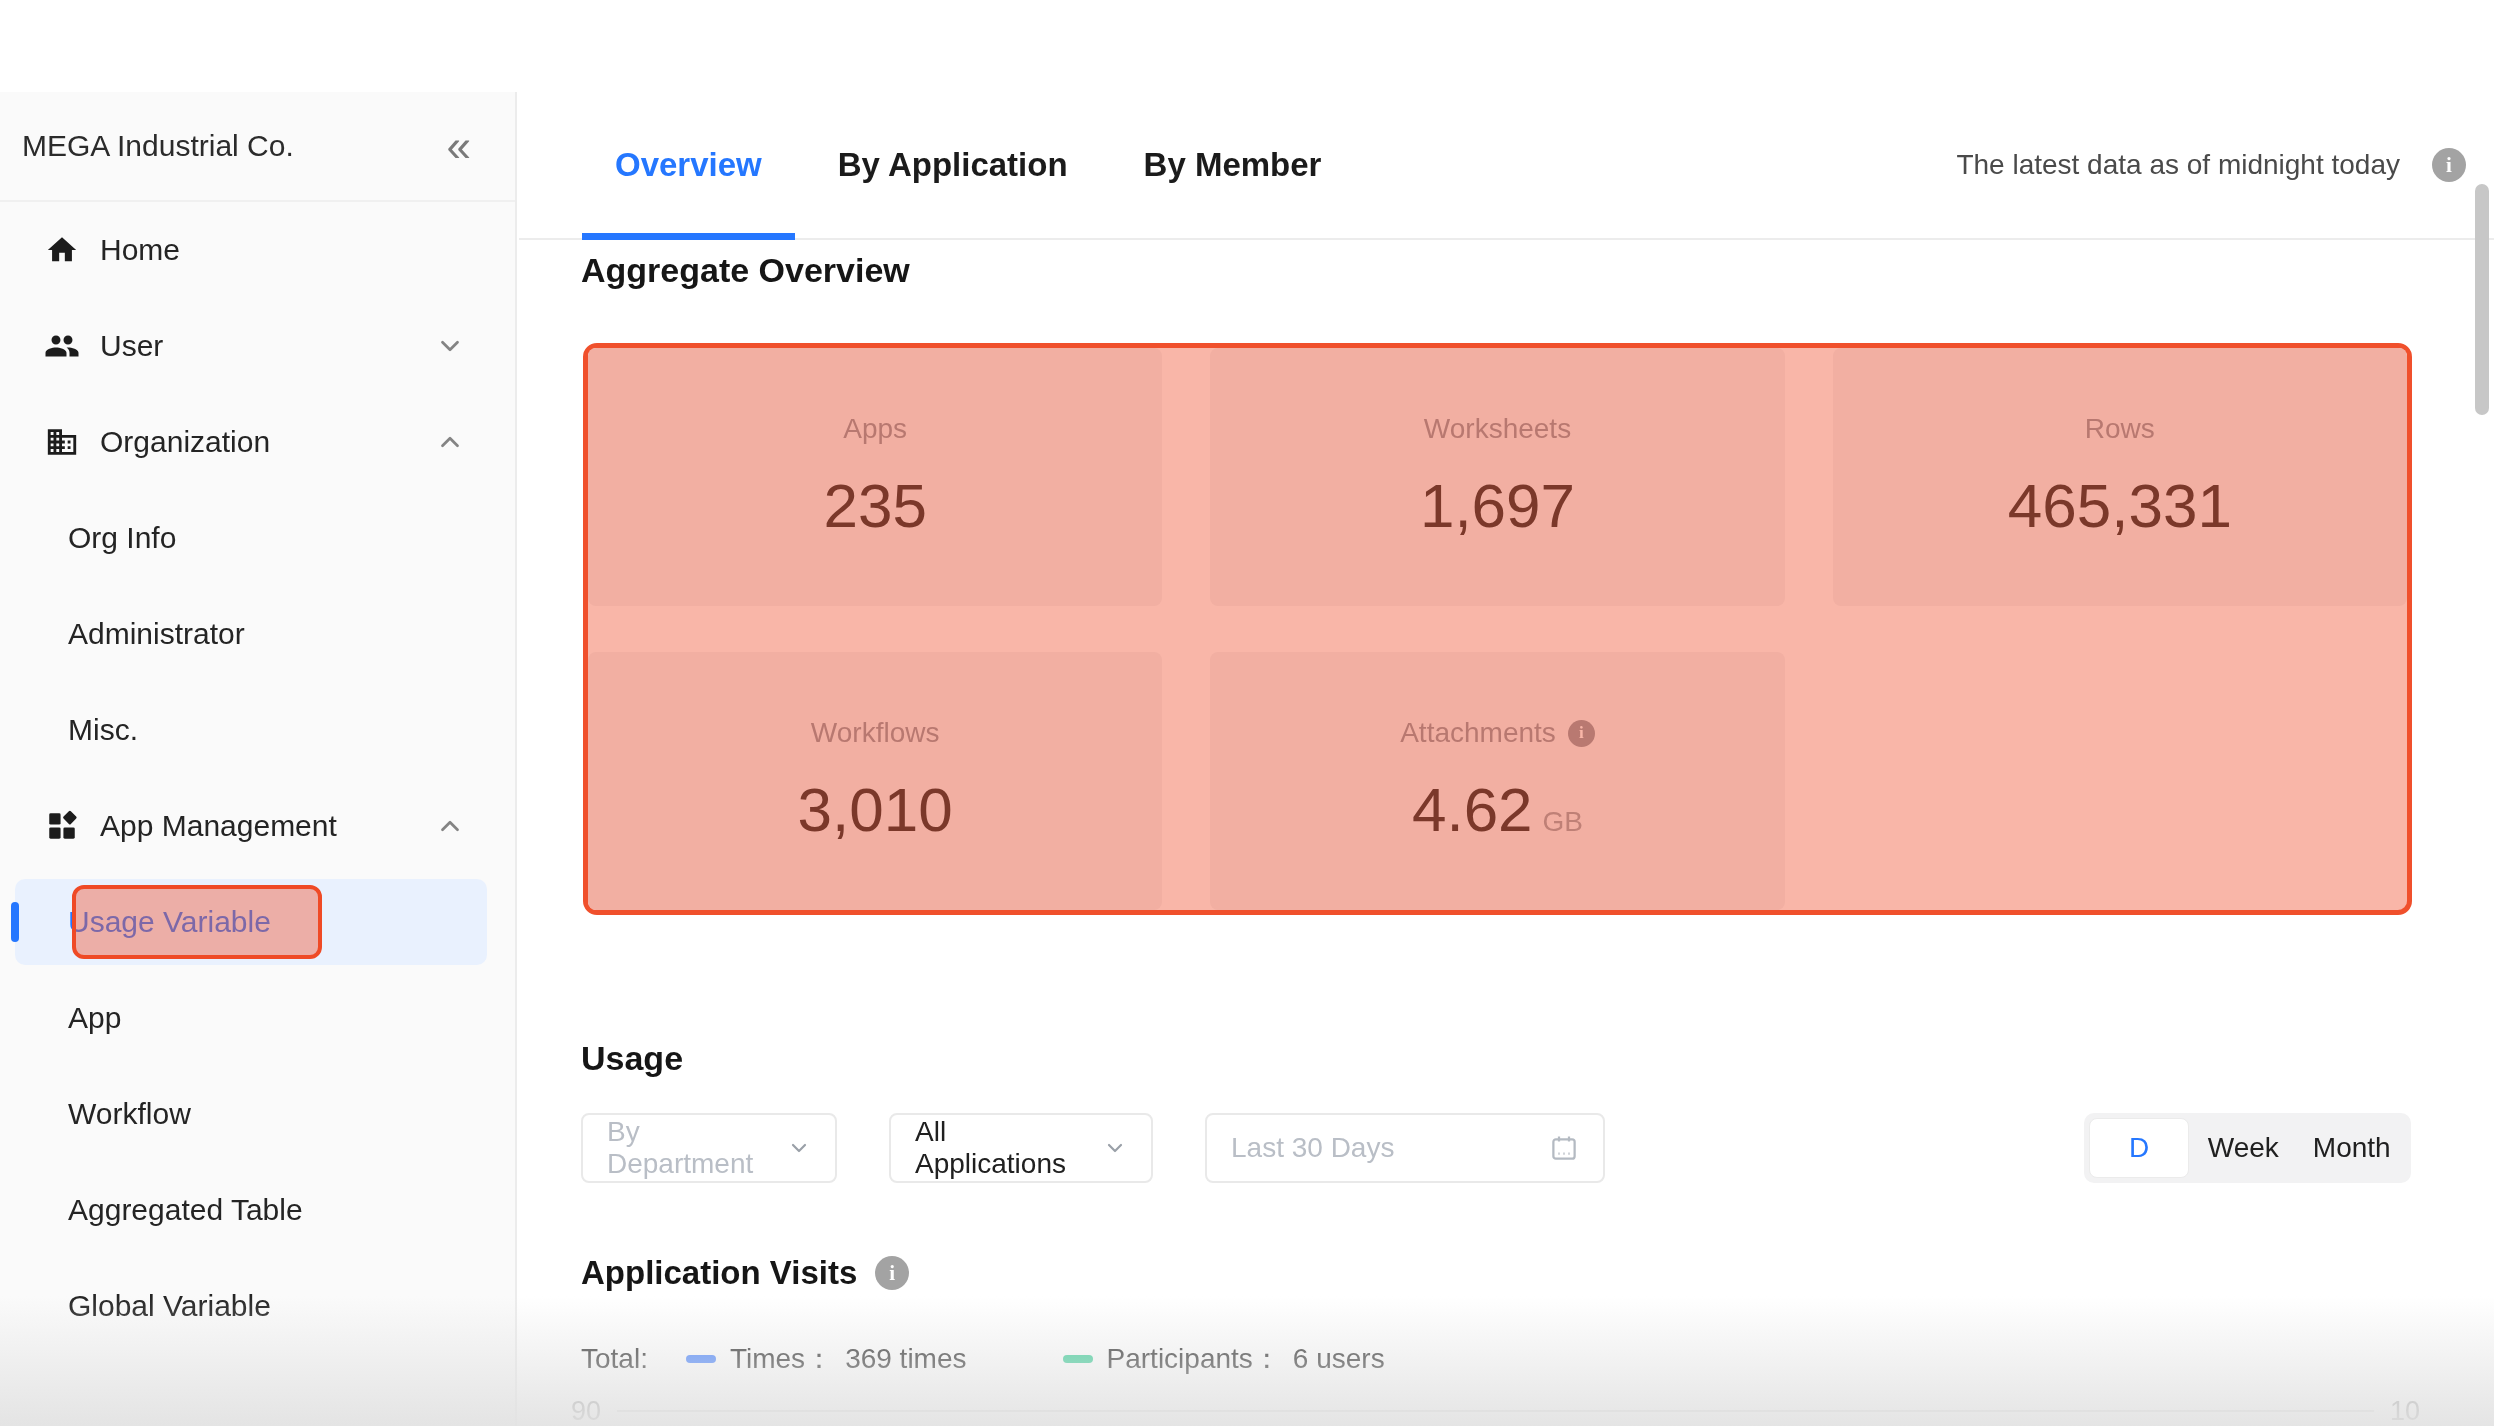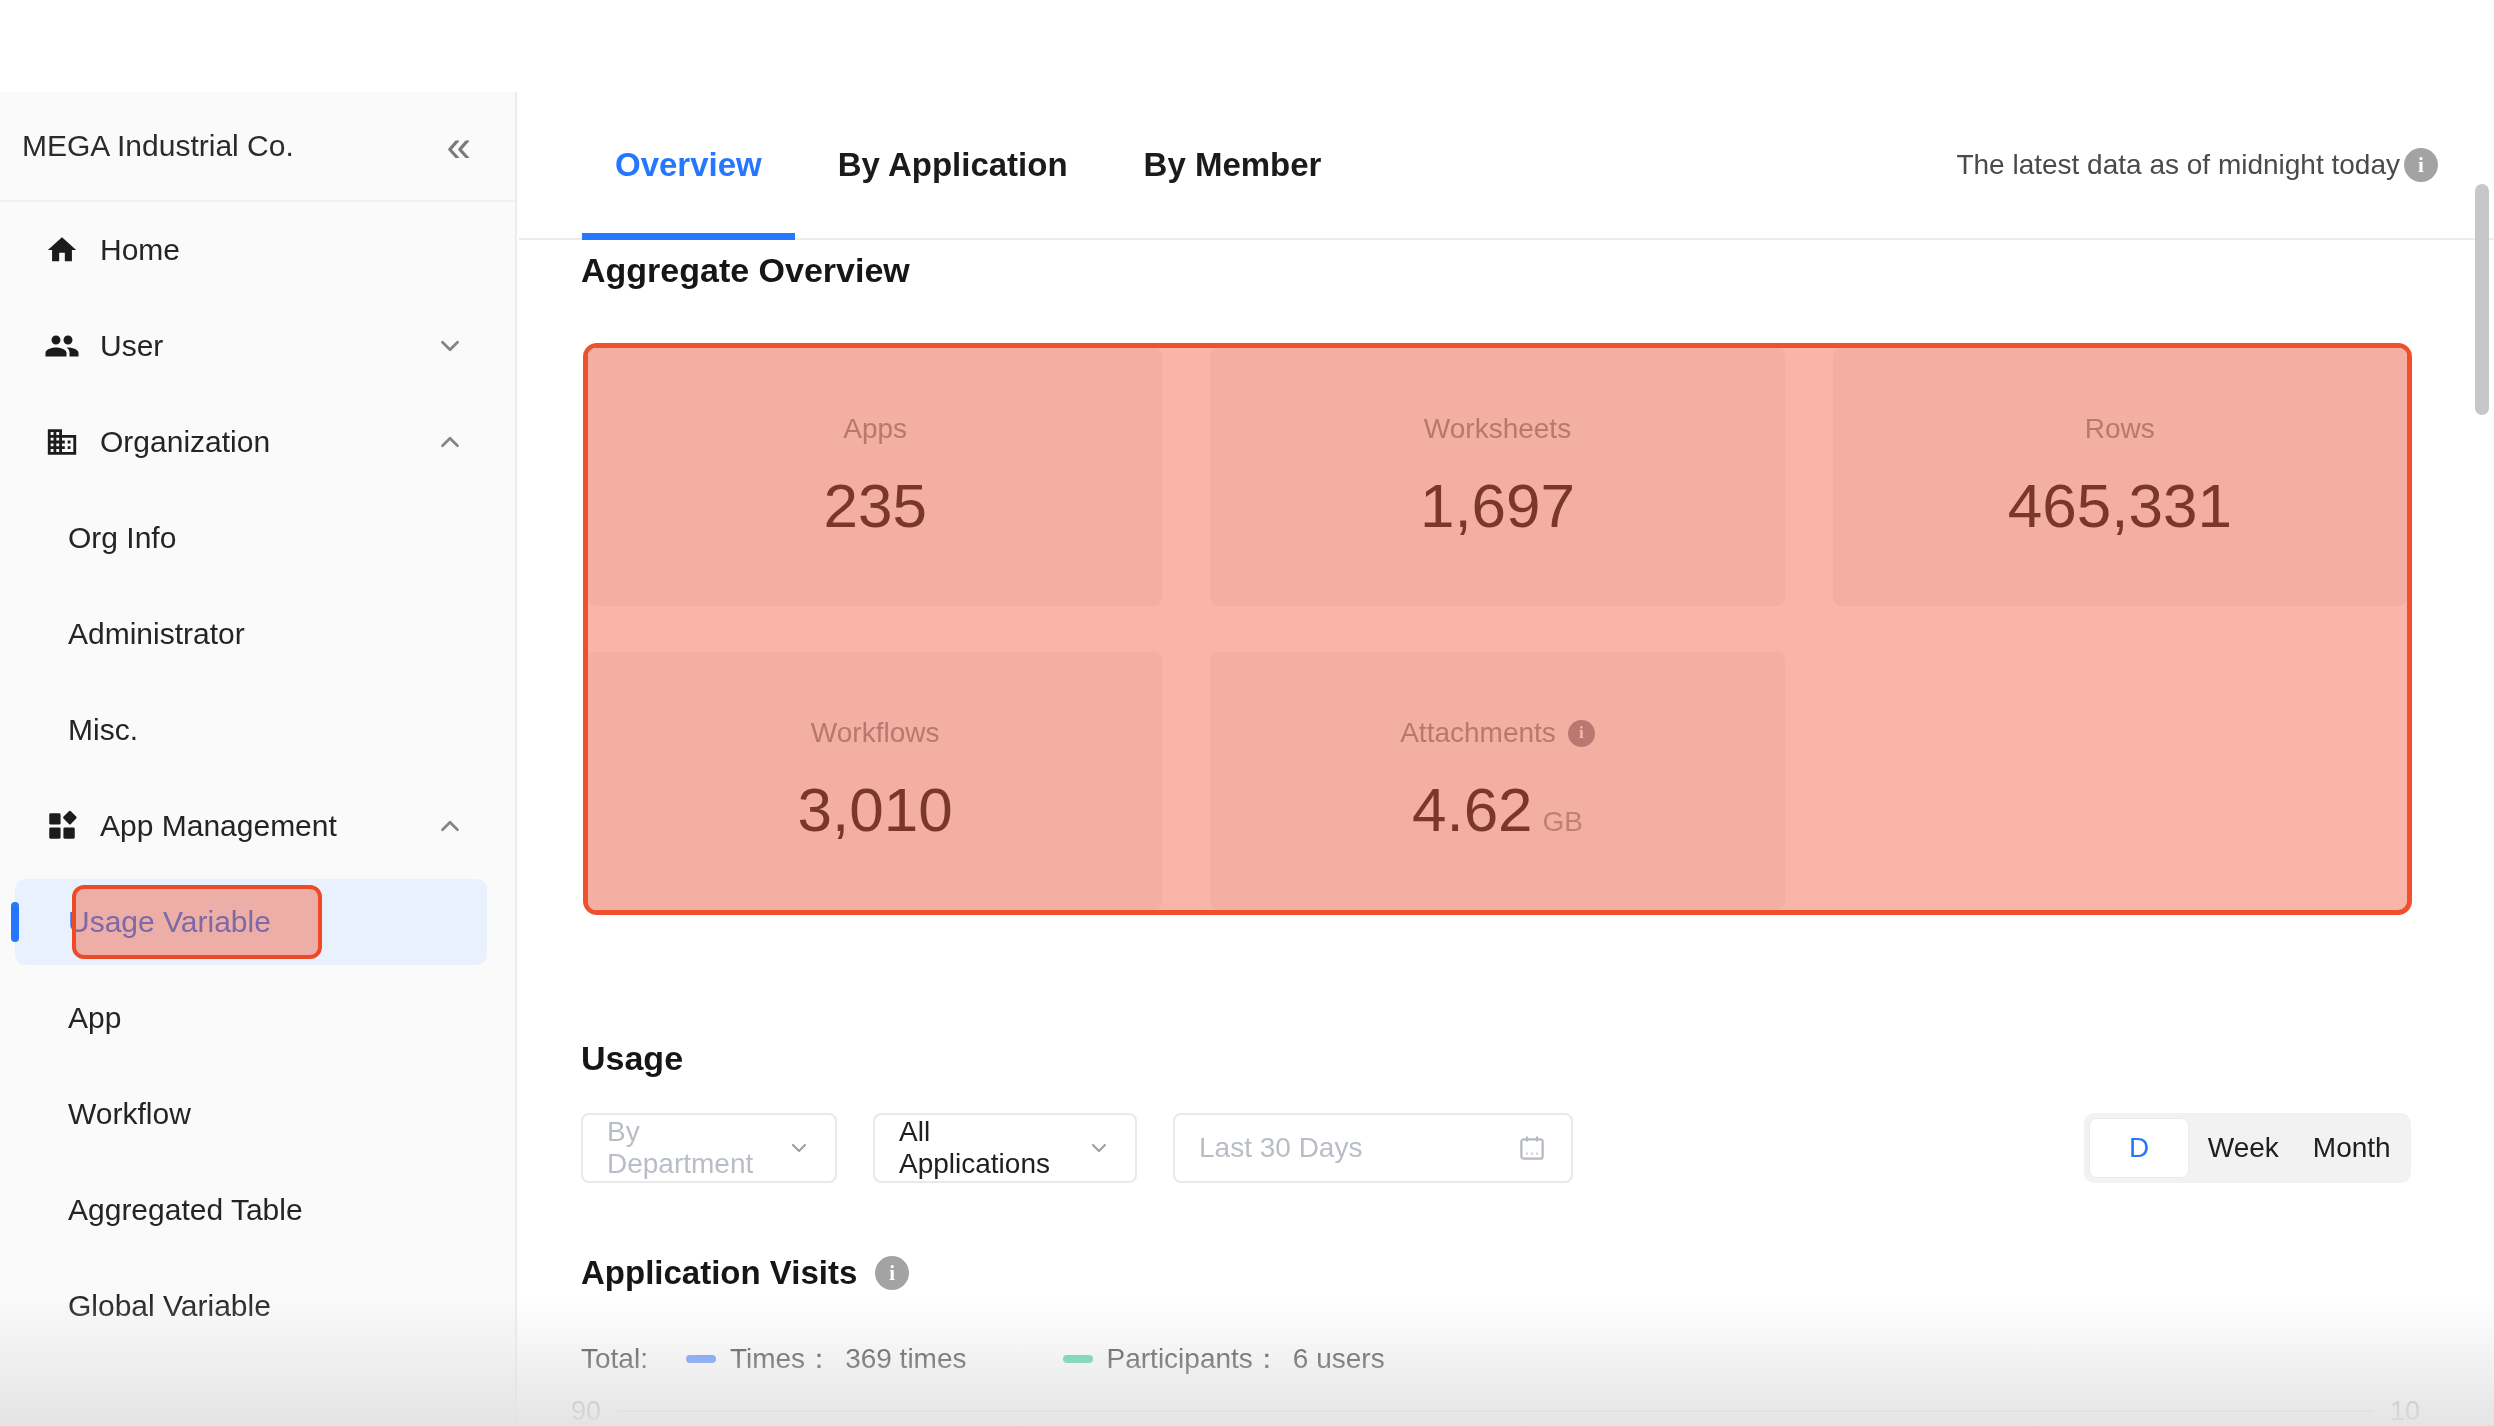--- a/index.html
+++ b/index.html
@@ -33,41 +33,41 @@
   .side-annotation { position:absolute; left:72px; top:11px; width:250px; height:74px;
     border:4px solid #ef4a26; border-radius:12px; background:rgba(241,86,54,0.43); pointer-events:none; }
   
   .main { position:absolute; left:519px; top:92px; width:1975px; height:1334px; background:#fff; }
   .tabbar { position:absolute; left:0; top:0; width:100%; height:148px; border-bottom:2px solid #ececec;
     display:flex; align-items:center; padding-left:96px; }
   .tab { position:relative; height:100%; display:flex; align-items:center; font-size:33px; font-weight:700;
     color:#1b1b1b; margin-right:76px; cursor:pointer; }
   .tab.active { color:#2577ff; }
   .tab.active::after { content:""; position:absolute; left:-33px; right:-33px; bottom:-2px; height:7px; background:#2577ff; }
-  .latest { margin-left:auto; display:flex; align-items:center; gap:4px; padding-right:56px; }
+  .latest { margin-left:auto; display:flex; align-items:center; gap:32px; padding-right:28px; }
   .latest-text { font-size:28px; color:#4a4a4a; }
   .info-icon { width:34px; height:34px; border-radius:50%; background:#a3a3a3; color:#fff;
     display:flex; align-items:center; justify-content:center; font-size:21px; font-weight:700;
     font-family:"Liberation Serif", serif; flex:0 0 auto; }
   .info-icon.small { width:27px; height:27px; font-size:17px; background:#8f949e; }
   .section-heading { position:absolute; left:62px; font-size:34px; font-weight:700; color:#161616; line-height:40px; }
   
   .overlay-box { position:absolute; left:64px; top:251px; width:1829px; height:572px;
     border:5px solid #f0502c; border-radius:14px; }
   .overlay-box::after { content:""; position:absolute; inset:0; background:rgba(241,86,54,0.43);
     border-radius:8px; pointer-events:none; }
   .cards { position:absolute; inset:0; display:grid; grid-template-columns:1fr 1fr 1fr;
     grid-template-rows:1fr 1fr; column-gap:48px; row-gap:46px; }
   .stat-card { background:#f2f3f5; border-radius:8px; display:flex; flex-direction:column;
     align-items:center; justify-content:center; }
   .stat-label { font-size:28px; color:#8e939d; display:flex; align-items:center; gap:12px; }
   .stat-value { margin-top:25px; font-size:62px; color:#222; display:flex; align-items:baseline; }
   .stat-unit { font-size:28px; color:#9aa0a8; margin-left:10px; }
   
-  .filters { position:absolute; left:62px; top:1021px; display:flex; gap:36px; }
+  .filters { position:absolute; left:62px; top:1021px; display:flex; gap:52px; }
   .control { height:70px; border:2px solid #e9e9e9; border-radius:8px; background:#fff;
     display:flex; align-items:center; justify-content:space-between; padding:0 24px; font-size:28px; }
   .control .placeholder { color:#b9bec6; }
   .control .value { color:#202020; }
   .ctl-dept { width:256px; }
   .ctl-app  { width:264px; }
   .ctl-date { width:400px; }
   .segmented { position:absolute; left:1565px; top:1021px; width:327px; height:70px;
     background:#f2f2f3; border-radius:10px; display:flex; align-items:center; padding:5px; }
   .seg { flex:1; height:100%; display:flex; align-items:center; justify-content:center;

